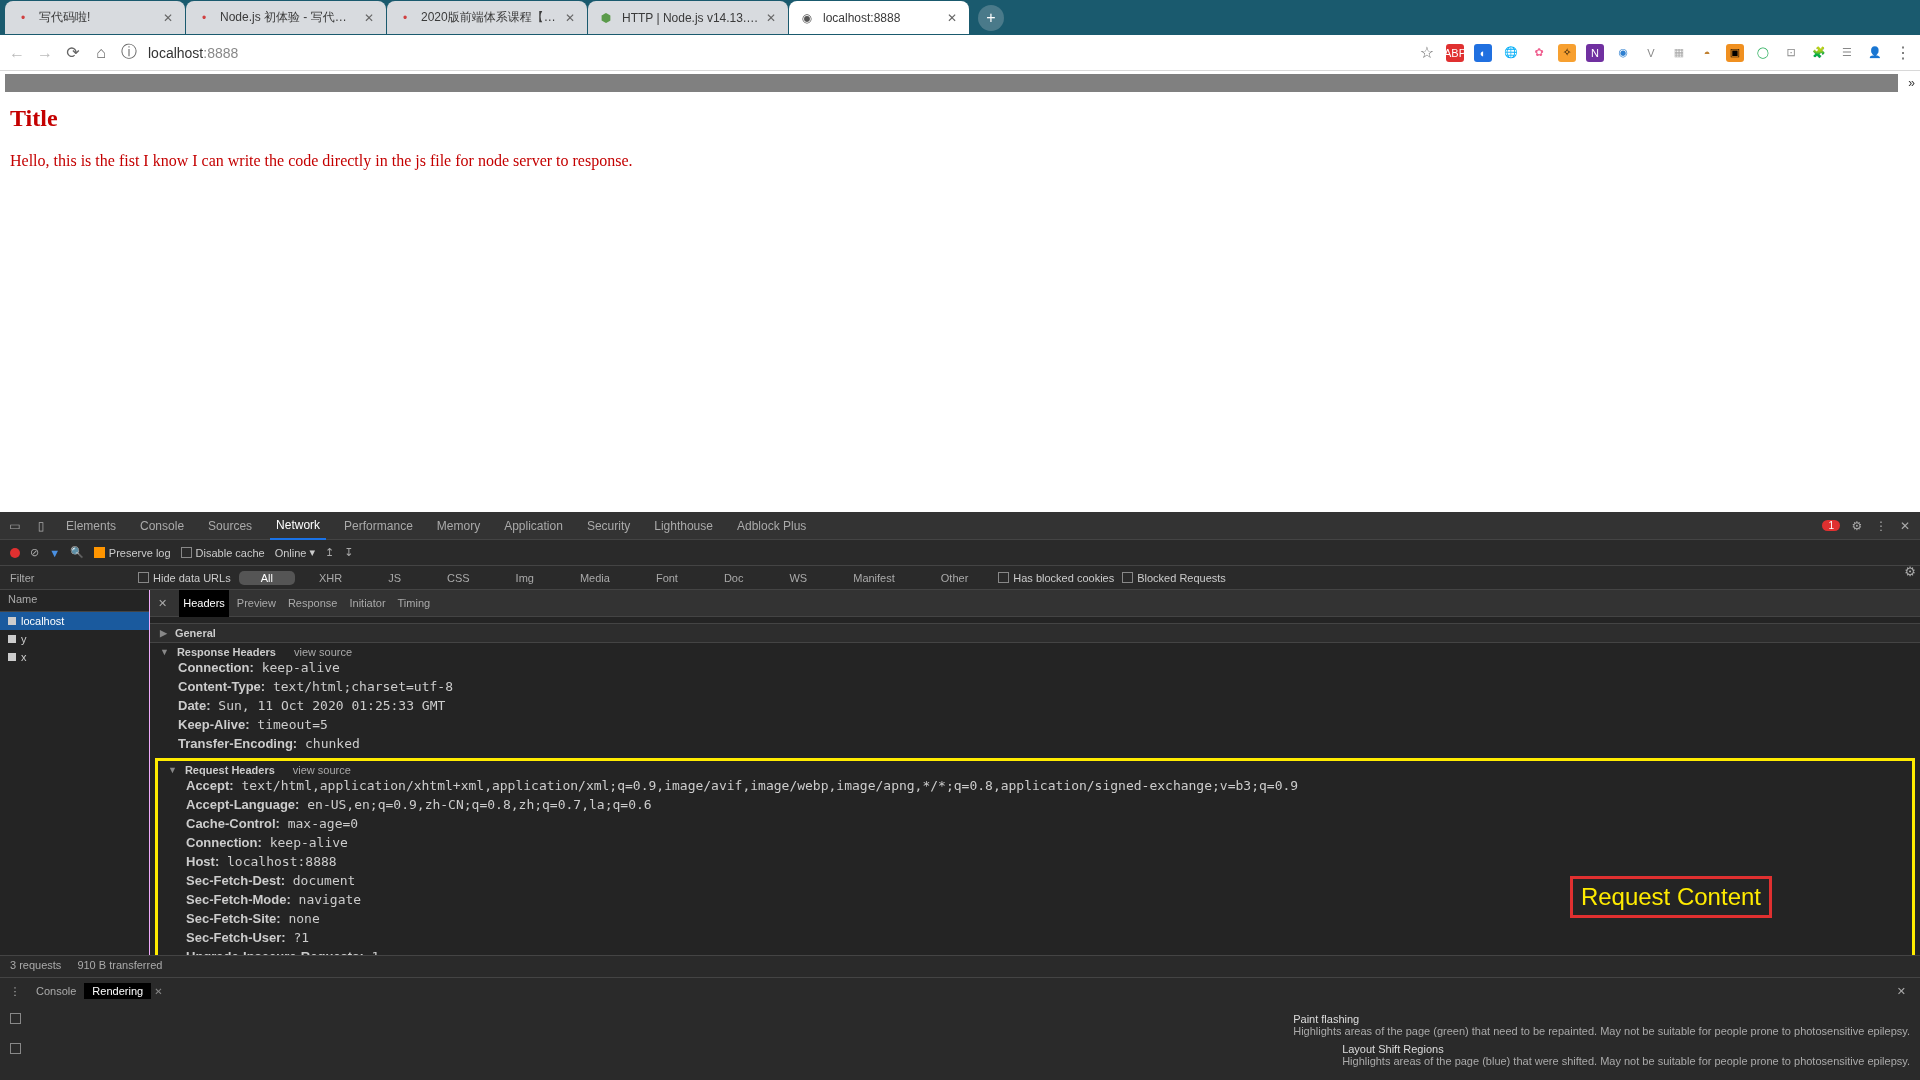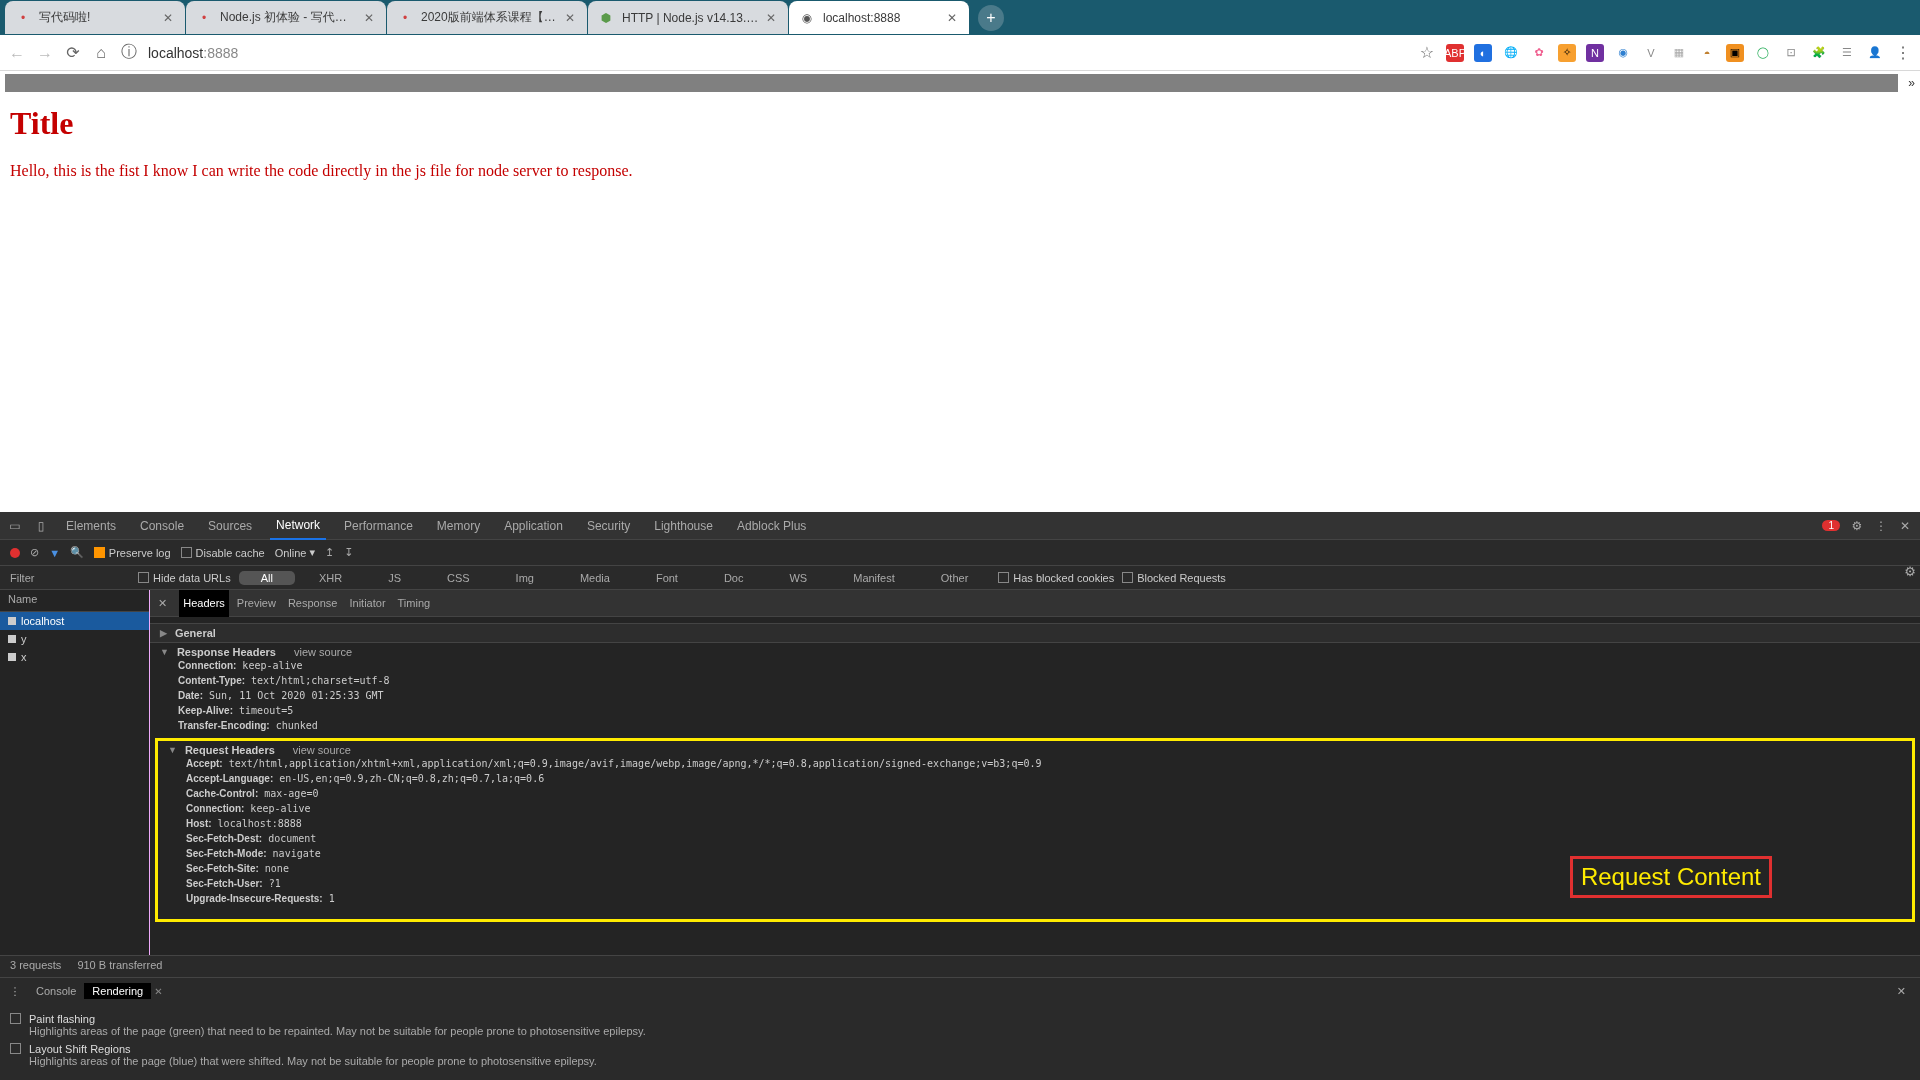--- a/index.html
+++ b/index.html
@@ -20,21 +20,21 @@
 .omni { flex: 1; display: flex; align-items: center; font-size: 14px; color: #888; }
 .omni-url { color: #333; }
 .ext-icons { display: flex; gap: 10px; align-items: center; }
 .ext-icon { width: 18px; height: 18px; border-radius: 3px; display: flex; align-items: center; justify-content: center; font-size: 11px; }
 
 .gray-bar { height: 18px; background: #808080; margin: 3px 5px; }
 .chevron-right { font-size: 12px; color: #333; padding: 0 5px; }
 
 
 .page-content { padding: 10px 10px; color: #c40000; }
-.page-content h1 { font-size: 32px; font-weight: bold; margin-bottom: 20px; font-family: "Times New Roman", serif; }
+.page-content h1 { font-size: 24px; font-weight: bold; margin-bottom: 20px; font-family: "Times New Roman", serif; }
 .page-content p { font-size: 16px; font-family: "Times New Roman", serif; }
 
 
 .devtools { position: absolute; bottom: 0; left: 0; right: 0; height: 568px; background: #242424; color: #ccc; font-size: 12px; display: flex; flex-direction: column; }
 .dt-tabs-row { display: flex; align-items: center; height: 28px; background: #333; border-bottom: 1px solid #444; padding: 0 8px; gap: 12px; }
 .dt-icon { width: 14px; height: 14px; display: flex; align-items: center; justify-content: center; color: #aaa; }
 .dt-tab { padding: 0 6px; color: #aaa; height: 28px; display: flex; align-items: center; }
 .dt-tab.active { color: #fff; border-bottom: 2px solid #1a73e8; }
 .dt-right { margin-left: auto; display: flex; align-items: center; gap: 10px; }
 .err-badge { background: #e03030; color: #fff; border-radius: 8px; padding: 0 6px; font-size: 10px; }
@@ -63,37 +63,37 @@
 .detail-tabs { display: flex; align-items: center; height: 27px; background: #333; border-bottom: 1px solid #444; padding: 0 8px; gap: 12px; font-size: 11px; }
 .dtab { color: #aaa; height: 27px; display: flex; align-items: center; padding: 0 4px; }
 .dtab.active { color: #fff; background: #000; }
 .dtab-close { color: #aaa; }
 
 .detail-body { flex: 1; overflow: auto; padding: 6px 0; font-size: 11px; }
 .section { padding: 3px 10px; }
 .sect-hdr { color: #ccc; font-weight: bold; display: flex; align-items: center; gap: 8px; }
 .sect-hdr .arrow { color: #888; font-size: 9px; }
 .view-src { font-weight: normal; color: #aaa; margin-left: 10px; }
-.hdr-row { padding: 2px 0 2px 18px; font-family: Menlo, monospace; font-size: 10px; }
+.hdr-row { padding: 2px 0 2px 18px; font-family: Menlo, monospace; font-size: 13px; }
 .hdr-k { color: #ccc; font-weight: bold; font-family: -apple-system, sans-serif; }
 .hdr-v { color: #ccc; font-family: Menlo, monospace; }
 .general-row { padding: 3px 10px; background: #2d2d2d; border-top: 1px solid #444; border-bottom: 1px solid #444; }
 
 .highlight-box { border: 3px solid #ffeb00; position: relative; margin: 2px 5px 0 5px; padding-bottom: 6px; }
 .annotation { position: absolute; right: 140px; top: 115px; background: transparent; border: 3px solid #e03030; padding: 4px 8px; color: #ffeb00; font-size: 24px; font-family: Arial, sans-serif; }
 
 .dt-status { height: 22px; background: #2a2a2a; border-top: 1px solid #444; padding: 3px 10px; font-size: 11px; color: #aaa; display: flex; gap: 16px; text-align: center; }
 
 .dt-drawer { background: #2a2a2a; border-top: 1px solid #444; }
 .drawer-tabs { display: flex; align-items: center; height: 26px; padding: 0 8px; gap: 6px; font-size: 11px; }
 .drawer-tab { padding: 2px 8px; color: #aaa; }
 .drawer-tab.active { background: #000; color: #fff; }
 .drawer-close-area { margin-left: auto; color: #aaa; padding: 0 6px; }
 .drawer-body { padding: 6px 10px 10px 10px; font-size: 11px; }
-.render-opt { display: flex; gap: 8px; align-items: flex-start; padding: 3px 0; }
+.render-opt { display: flex; gap: 8px; align-items: flex-start; padding: 3px 0; justify-content: space-between; }
 .render-opt .desc { color: #aaa; font-size: 11px; }
 .render-opt .title { color: #ddd; }
 
 .gear-top { position: absolute; right: 4px; top: 52px; color: #aaa; font-size: 13px; }
 </style>
 </head>
 <body>
 
 <div class="browser-top">
   <div id="tabs-here" style="display: flex;">

